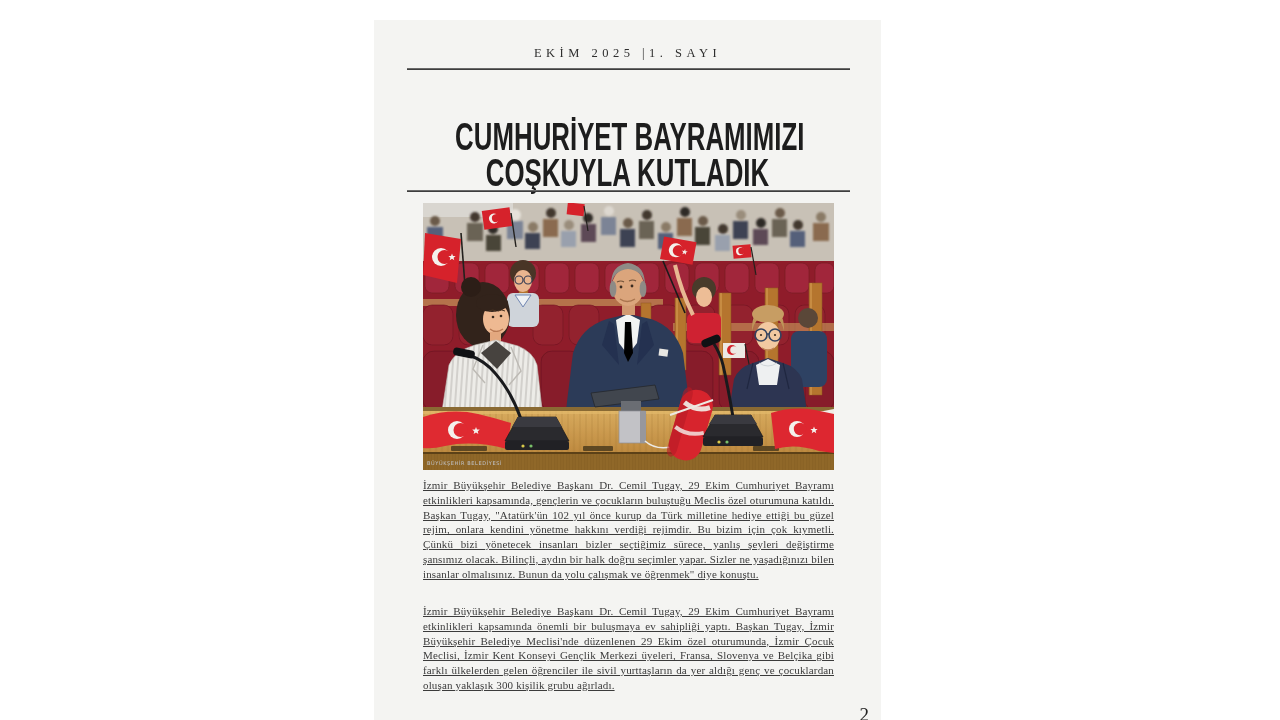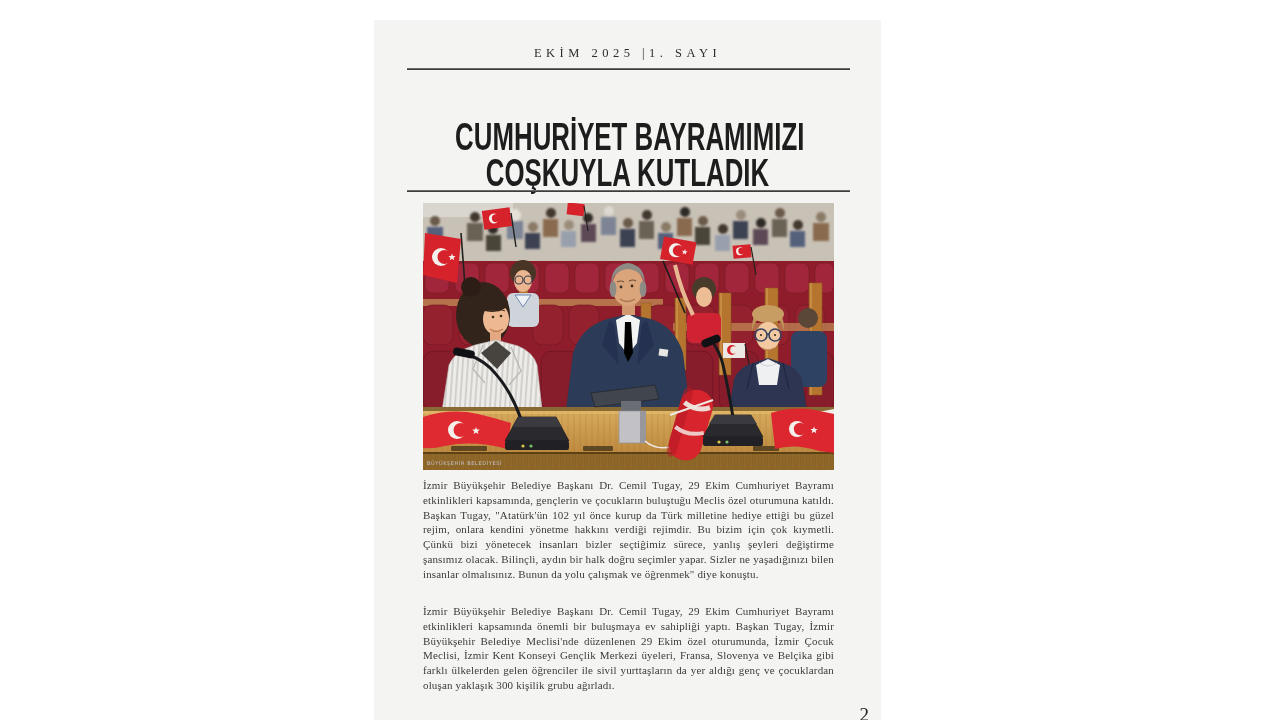--- a/index.html
+++ b/index.html
@@ -20,21 +20,21 @@
          transform:scaleX(0.68);transform-origin:50% 50%;}
   .title span{display:block;white-space:nowrap;}
 
   .photo{position:absolute;top:183px;left:49px;width:411px;height:267px;overflow:hidden;}
   .photo svg{display:block;width:411px;height:267px;}
   .watermark{position:absolute;left:4px;bottom:4px;font-family:"DejaVu Sans", sans-serif;
              font-size:5px;letter-spacing:0.6px;color:#c9d4e6;opacity:0.85;}
 
   .body-para{position:absolute;left:49px;width:411px;margin:0;
              font-size:11px;line-height:14.8px;color:#3b3b3b;text-align:justify;
-             letter-spacing:0.15px;}
+             letter-spacing:0.15px;text-decoration:underline;}
   .para-1{top:458px;}
   .para-2{top:584px;}
 
   .page-number{position:absolute;top:684px;right:12px;font-size:19px;color:#222222;}
 </style>
 </head>
 <body>
 
 <div class="canvas">
   <div class="page">

